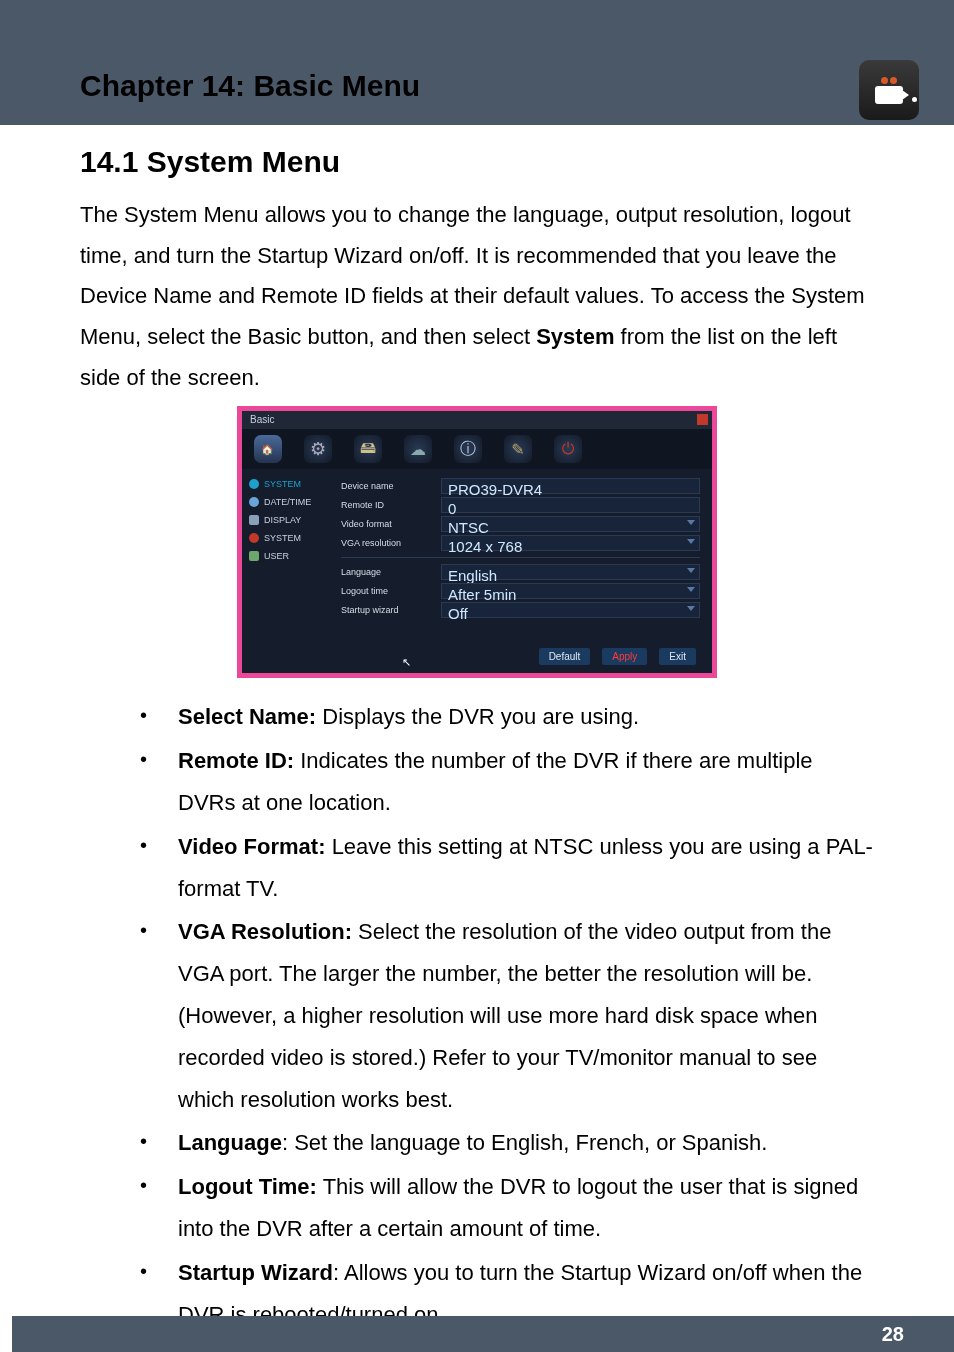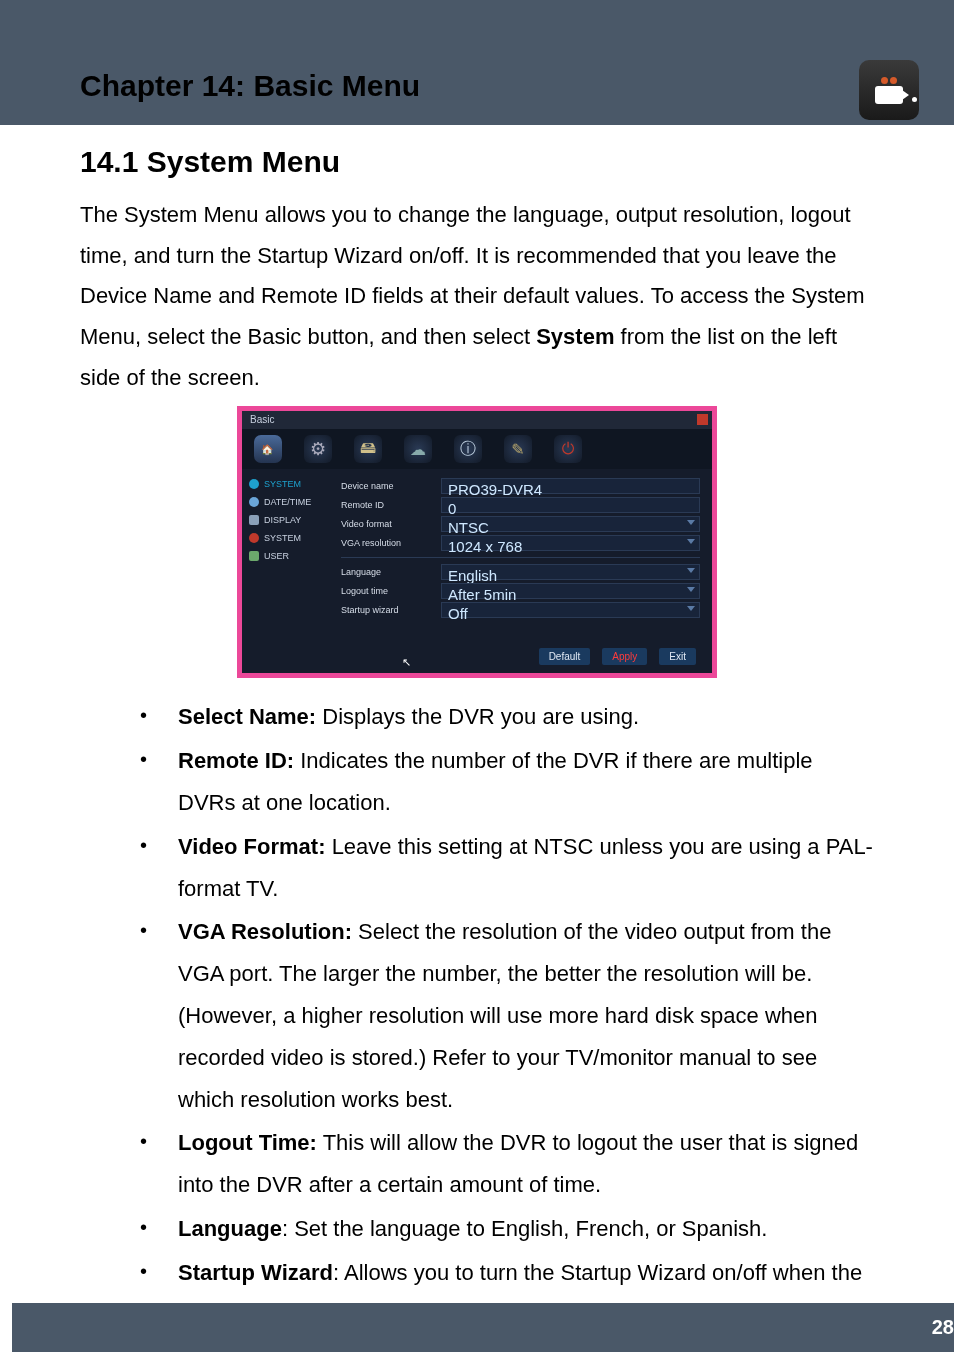--- a/index.html
+++ b/index.html
@@ -82,21 +82,21 @@
   .screenshot .mrow .val .caret{position:absolute;right:4px;top:3px;width:0;height:0;border-left:4px solid transparent;border-right:4px solid transparent;border-top:5px solid #5a7aa5;}
   .screenshot .sep{height:1px;background:#2a3a55;margin:6px 0;}
   .screenshot .footer{height:34px;display:flex;align-items:center;justify-content:flex-end;gap:12px;padding:0 16px;background:#151c2b;position:relative;}
   .screenshot .footer .cursor{position:absolute;left:160px;bottom:4px;color:#fff;font-size:11px;}
   .screenshot .footer .btn{background:#1a3a5f;color:#dfe8f4;font-size:10px;padding:3px 10px;border-radius:2px;}
   .screenshot .footer .btn.apply{color:#ff3b3b;}
   ul.bullets{list-style:none;padding-left:60px;margin-top:4px;}
   ul.bullets li{position:relative;font-size:22px;line-height:1.9;padding-left:38px;margin-bottom:2px;}
   ul.bullets li:before{content:"•";position:absolute;left:0;top:0;font-size:20px;}
   ul.bullets li .term{font-weight:bold;}
-  .page-footer{position:absolute;bottom:0;left:12px;right:0;height:49px;background:#4a5868;display:flex;align-items:center;justify-content:flex-end;}
+  .page-footer{position:absolute;bottom:0;left:12px;right:0;height:36px;background:#4a5868;display:flex;align-items:center;justify-content:flex-end;padding-right:50px;}
   .page-number{color:#fff;font-size:20px;font-weight:bold;}
 </style>
 </head>
 <body>
 
 <div class="header-bar">
   <h1>Chapter 14: Basic Menu</h1>
   <div class="header-icon">
     <div class="dots">
         <span class="dot"></span>
@@ -206,21 +206,21 @@
       <span class="btn apply">Apply</span>
       <span class="btn">Exit</span>
     </div>
   </div>
 
   <ul class="bullets" id="bullet-list">
       <li><span class="term">Select Name:</span><span> Displays the DVR you are using.</span></li>
       <li><span class="term">Remote ID:</span><span> Indicates the number of the DVR if there are multiple DVRs at one location.</span></li>
       <li><span class="term">Video Format:</span><span> Leave this setting at NTSC unless you are using a PAL-format TV.</span></li>
       <li><span class="term">VGA Resolution:</span><span> Select the resolution of the video output from the VGA port. The larger the number, the better the resolution will be. (However, a higher resolution will use more hard disk space when recorded video is stored.) Refer to your TV/monitor manual to see which resolution works best.</span></li>
+      <li><span class="term">Language</span><span>: Set the language to English, French, or Spanish.</span></li>
       <li><span class="term">Logout Time:</span><span> This will allow the DVR to logout the user that is signed into the DVR after a certain amount of time.</span></li>
-      <li><span class="term">Language</span><span>: Set the language to English, French, or Spanish.</span></li>
       <li><span class="term">Startup Wizard</span><span>: Allows you to turn the Startup Wizard on/off when the DVR is rebooted/turned on.</span></li>
     </ul>
 </div>
 
 <div class="page-footer">
   <span class="page-number">28</span>
 </div>
 
 </body></html>

